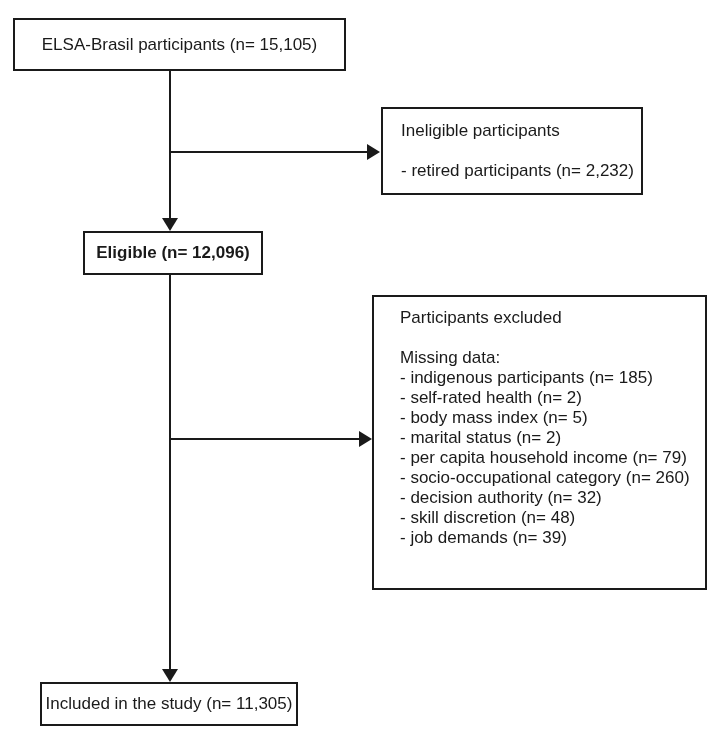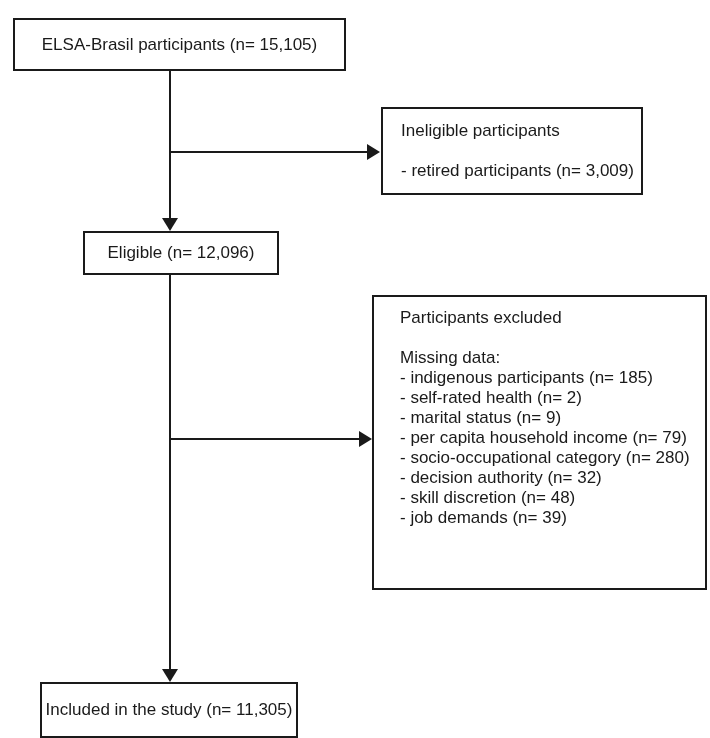--- a/index.html
+++ b/index.html
@@ -30,23 +30,23 @@
     justify-content: center;
     text-align: center;
   }
   .node.left {
     display: flex;
     flex-direction: column;
     justify-content: center;
   }
   .top-box      { left: 5px;   top: 18px;   width: 333px; height: 53px; margin-left: 8px; }
   .ineligible   { left: 381px; top: 107px; width: 262px; height: 88px; padding-left: 18px; }
-  .eligible     { left: 83px;  top: 231px; width: 196px; height: 44px; }
+  .eligible     { left: 83px;  top: 231px; width: 180px; height: 44px; font-weight: bold; }
   .excluded     { left: 372px; top: 295px; width: 335px; height: 295px; padding: 11px 4px 0 26px; }
-  .included     { left: 40px;  top: 682px; width: 258px; height: 56px; }
+  .included     { left: 40px;  top: 682px; width: 258px; height: 44px; }
   .spacer { height: 20px; }
   .line {
     position: absolute;
     background: #1a1a1a;
   }
   .v-stem-1   { left: 169px; top: 62px;  width: 2px;   height: 158px; }
   .h-branch-1 { left: 169px; top: 151px; width: 199px; height: 2px; }
   .v-stem-2   { left: 169px; top: 275px; width: 2px;   height: 396px; }
   .h-branch-2 { left: 169px; top: 438px; width: 191px; height: 2px; }
   .arrow-down {
@@ -84,38 +84,39 @@
   <div class="arrow-right ah-excluded"></div>
 
   <div class="node center top-box">
     <span>ELSA-Brasil participants (n= 15,105)</span>
   </div>
 
   <div class="node left ineligible">
     <div>Ineligible participants</div>
     <div class="spacer"></div>
     <div>
-        <div>- retired participants (n= 3,009)</div>
+        <div>- retired participants (n= 2,232)</div>
       </div>
   </div>
 
   <div class="node center eligible">
     <span>Eligible (n= 12,096)</span>
   </div>
 
   <div class="node excluded">
     <div>Participants excluded</div>
     <div class="spacer"></div>
     <div>Missing data:</div>
     <div>
         <div>- indigenous participants (n= 185)</div>
         <div>- self-rated health (n= 2)</div>
-        <div>- marital status (n= 9)</div>
+        <div>- body mass index (n= 5)</div>
+        <div>- marital status (n= 2)</div>
         <div>- per capita household income (n= 79)</div>
-        <div>- socio-occupational category (n= 280)</div>
+        <div>- socio-occupational category (n= 260)</div>
         <div>- decision authority (n= 32)</div>
         <div>- skill discretion (n= 48)</div>
         <div>- job demands (n= 39)</div>
       </div>
   </div>
 
   <div class="node center included">
     <span>Included in the study (n= 11,305)</span>
   </div>
 

